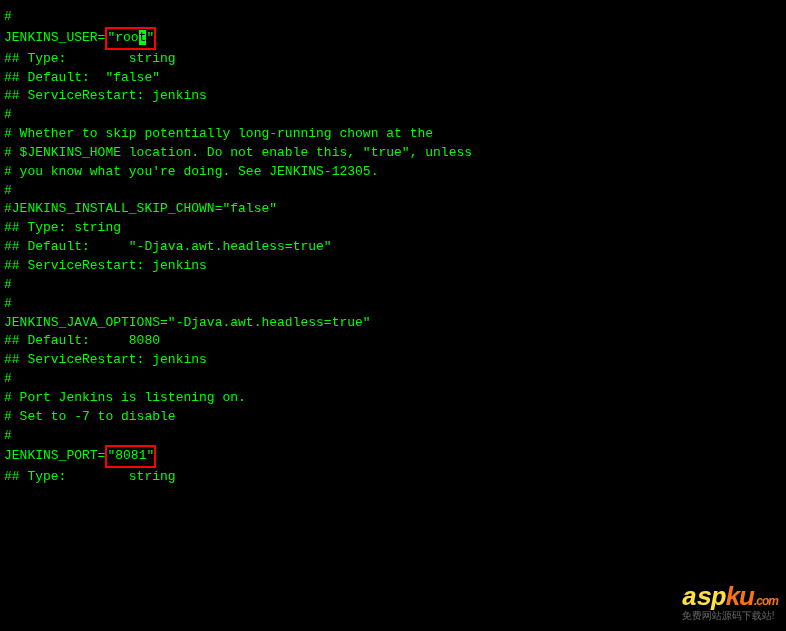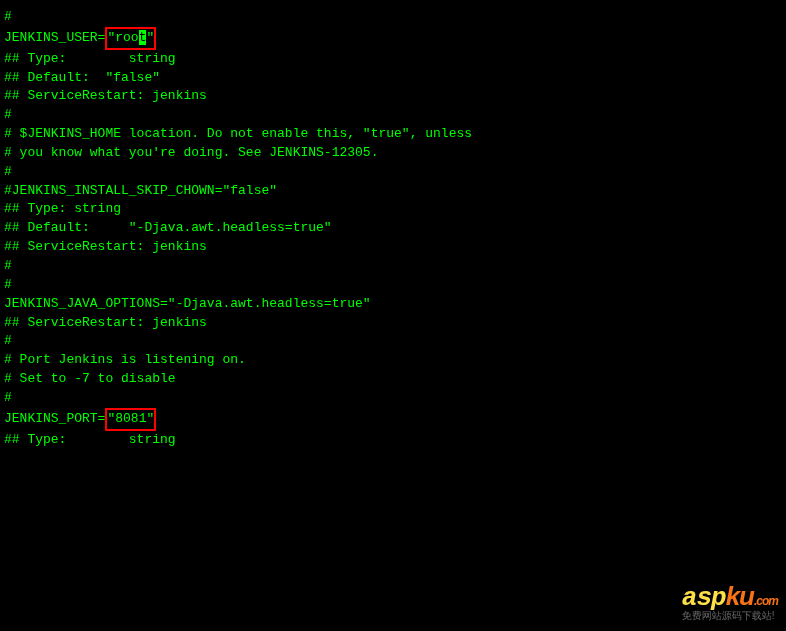--- a/index.html
+++ b/index.html
@@ -65,32 +65,34 @@
 <body>
 
 <div class="terminal">
   <div class="line">#</div>
   <div class="line"><span>JENKINS_USER=</span><span class="highlight-box"><span>"roo</span><span class="cursor-highlight">t</span><span>"</span></span></div>
   <div class="line"></div>
   <div class="line">## Type:        string</div>
   <div class="line">## Default:  "false"</div>
   <div class="line">## ServiceRestart: jenkins</div>
   <div class="line">#</div>
+  <div class="line"># Whether to skip potentially long-running chown at the</div>
   <div class="line"># $JENKINS_HOME location. Do not enable this, "true", unless</div>
   <div class="line"># you know what you're doing. See JENKINS-12305.</div>
   <div class="line">#</div>
   <div class="line">#JENKINS_INSTALL_SKIP_CHOWN="false"</div>
   <div class="line"></div>
   <div class="line">## Type: string</div>
   <div class="line">## Default:     "-Djava.awt.headless=true"</div>
   <div class="line">## ServiceRestart: jenkins</div>
   <div class="line">#</div>
   <div class="line">#</div>
   <div class="line">JENKINS_JAVA_OPTIONS="-Djava.awt.headless=true"</div>
   <div class="line"></div>
+  <div class="line">## Default:     8080</div>
   <div class="line">## ServiceRestart: jenkins</div>
   <div class="line">#</div>
   <div class="line"># Port Jenkins is listening on.</div>
   <div class="line"># Set to -7 to disable</div>
   <div class="line">#</div>
   <div class="line"><span>JENKINS_PORT=</span><span class="highlight-box"><span>"8081"</span></span></div>
   <div class="line"></div>
   <div class="line">## Type:        string</div>
 </div>
 

